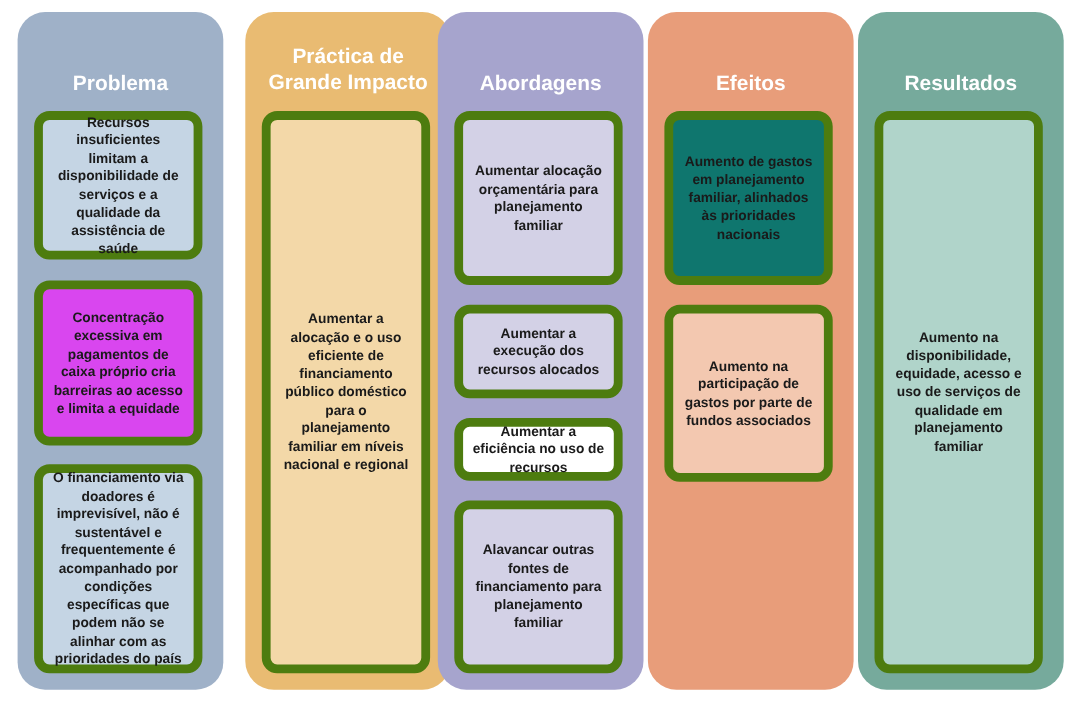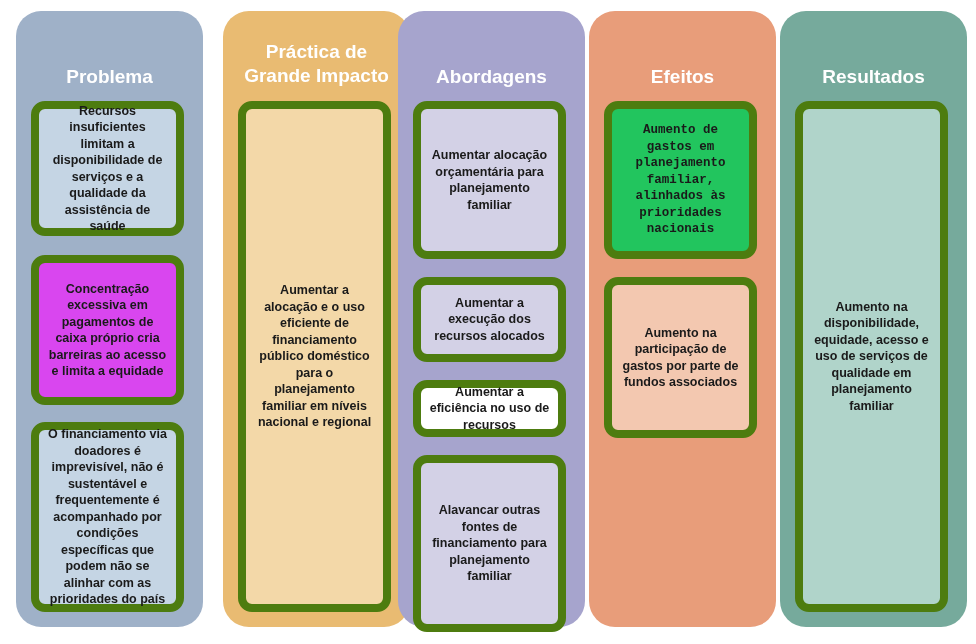--- a/index.html
+++ b/index.html
@@ -43,28 +43,28 @@
   <div class="col-title" style="top:54px;">Abordagens</div>
   <div class="box" style="top:90px; height:158px; background:#d3d1e6;">
     <span>Aumentar alocação orçamentária para planejamento familiar</span>
   </div>
   <div class="box" style="top:266px; height:85px; background:#d3d1e6;">
     <span>Aumentar a execução dos recursos alocados</span>
   </div>
   <div class="box" style="top:369px; height:57px; background:#ffffff;">
     <span>Aumentar a eficiência no uso de recursos</span>
   </div>
-  <div class="box" style="top:444px; height:177px; background:#d3d1e6;">
+  <div class="box" style="top:444px; height:157px; background:#d3d1e6;">
     <span>Alavancar outras fontes de financiamento para planejamento familiar</span>
   </div>
 </div>
 
 <div class="col" style="left:589px; background:#e89d7a;">
   <div class="col-title" style="top:54px;">Efeitos</div>
-  <div class="box" style="top:90px; height:158px; background:#22c55e;font-family:Liberation Mono, monospace;">
+  <div class="box" style="top:90px; height:158px; background:#0f766e;">
     <span>Aumento de gastos em planejamento familiar, alinhados às prioridades nacionais</span>
   </div>
   <div class="box" style="top:266px; height:161px; background:#f3c8b0;">
     <span>Aumento na participação de gastos por parte de fundos associados</span>
   </div>
 </div>
 
 <div class="col" style="left:780px; background:#76aa9c;">
   <div class="col-title" style="top:54px;">Resultados</div>
   <div class="box" style="top:90px; height:511px; background:#b0d4ca;">

